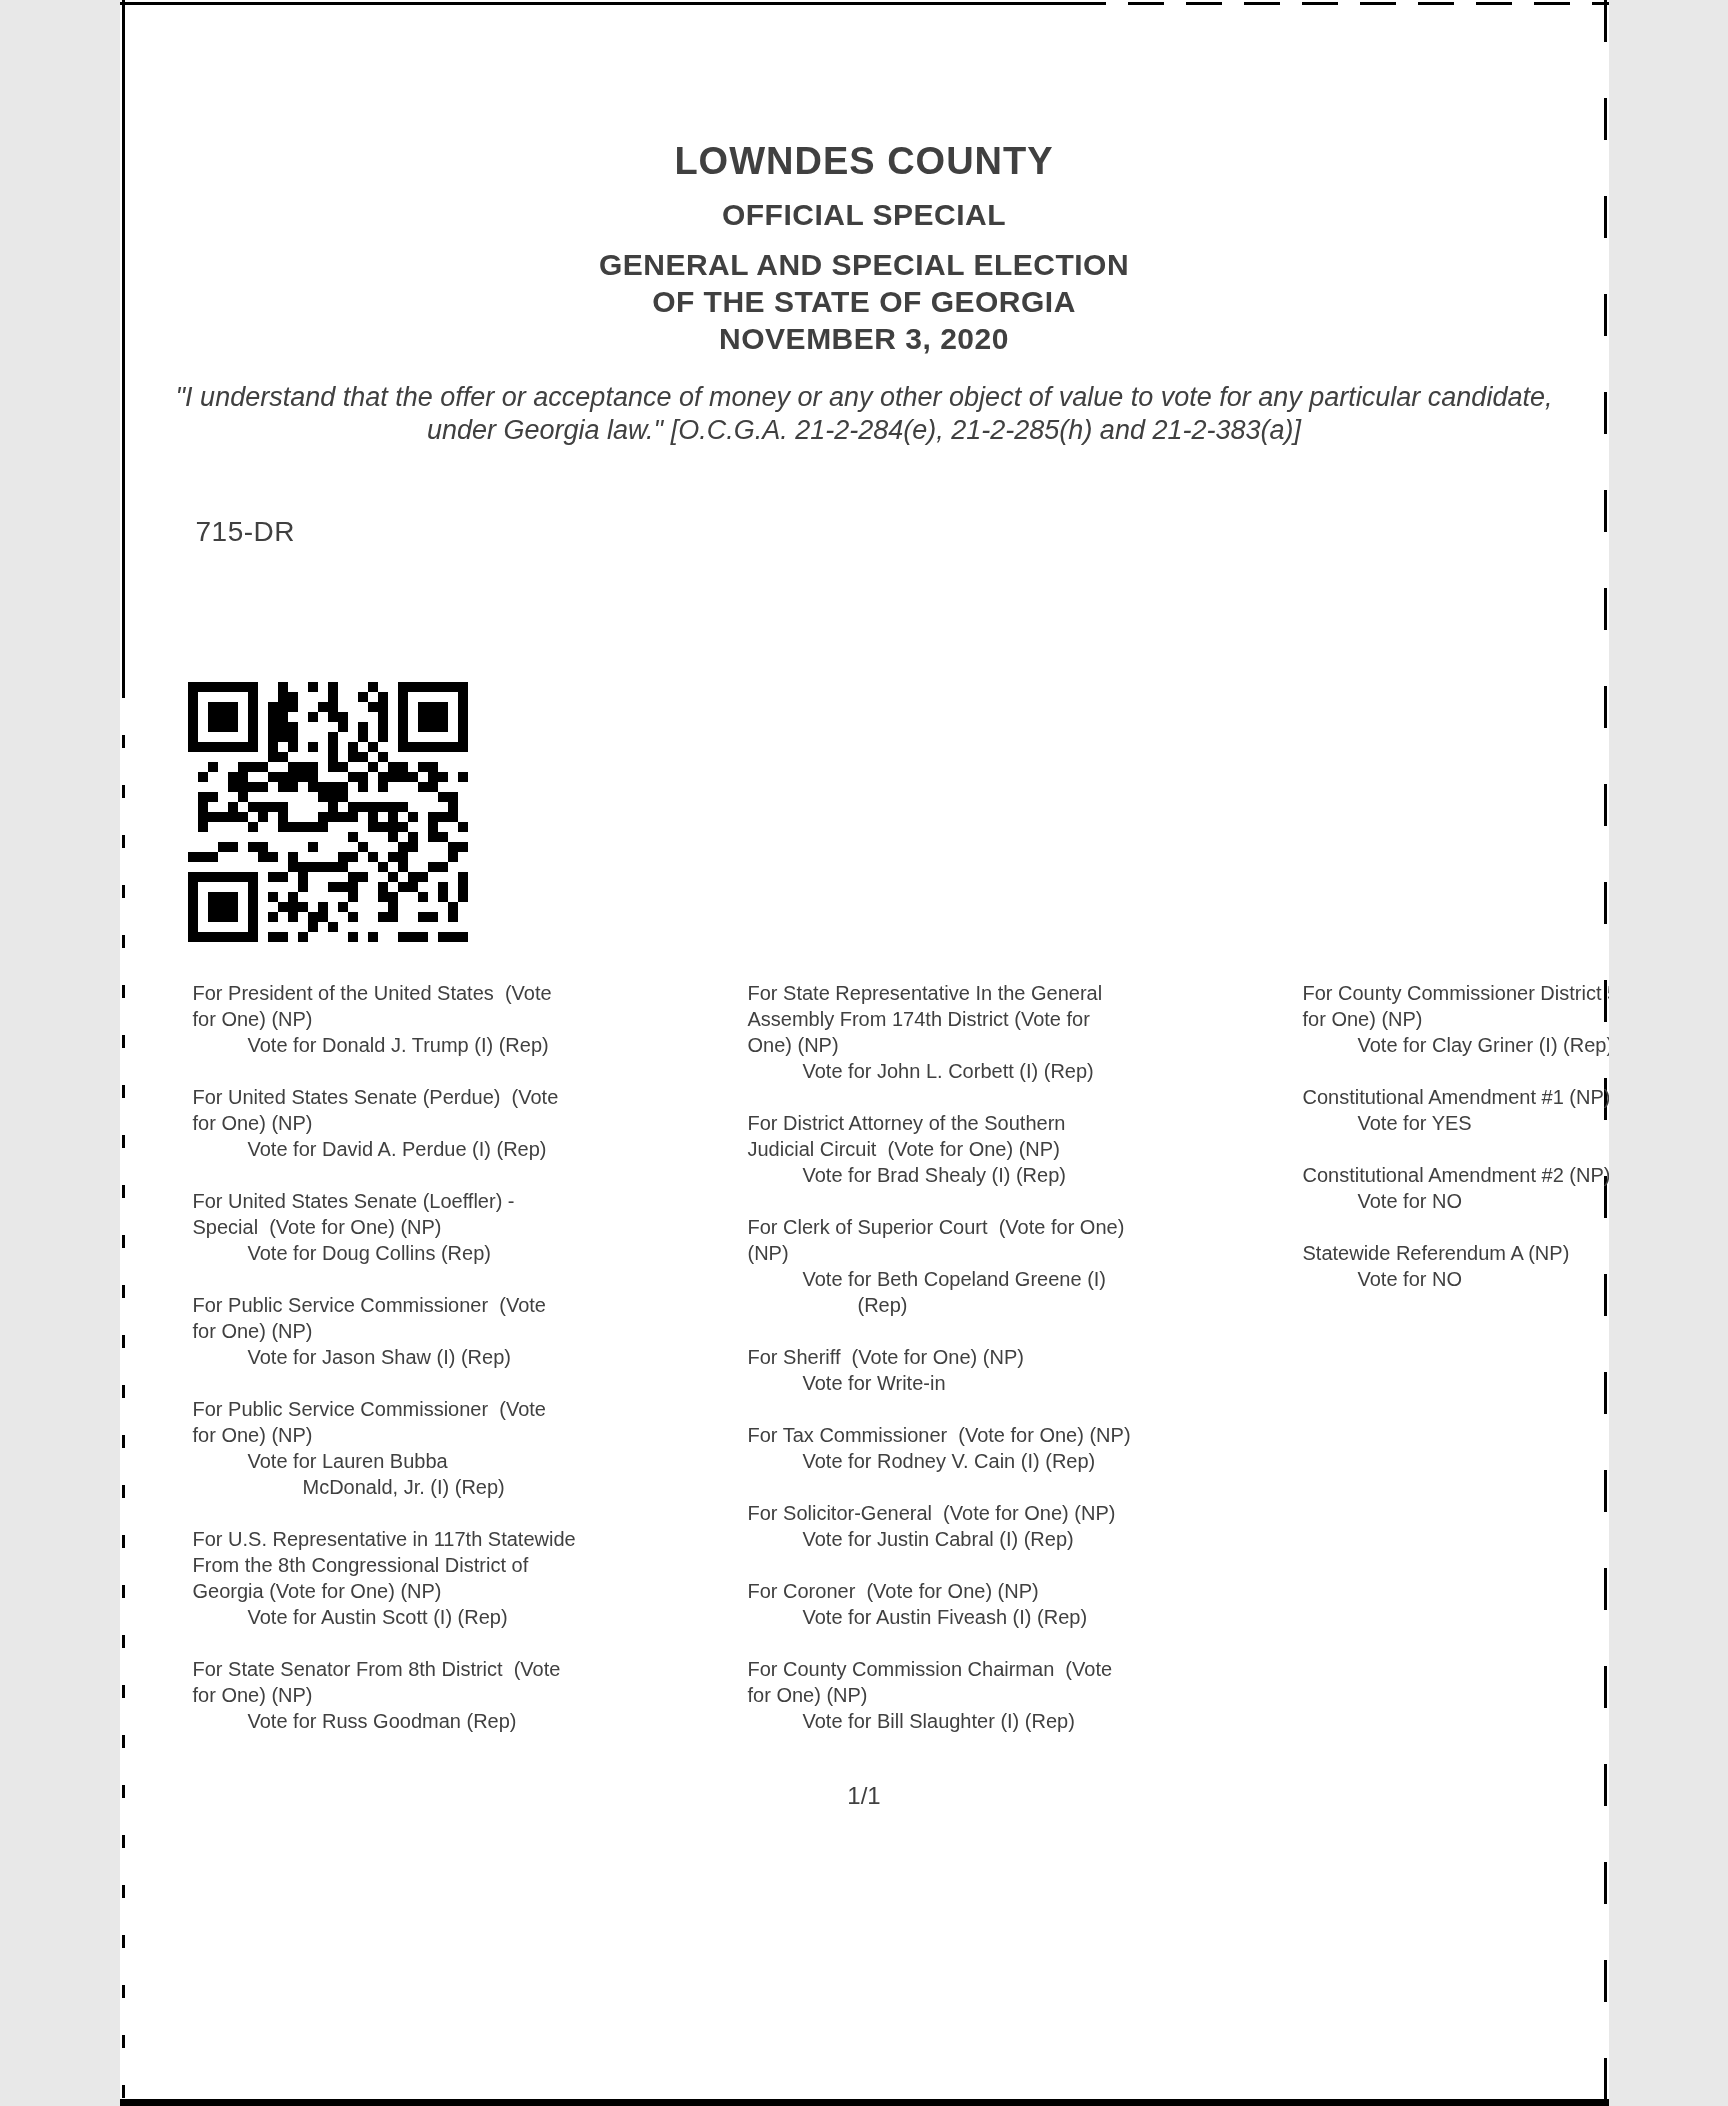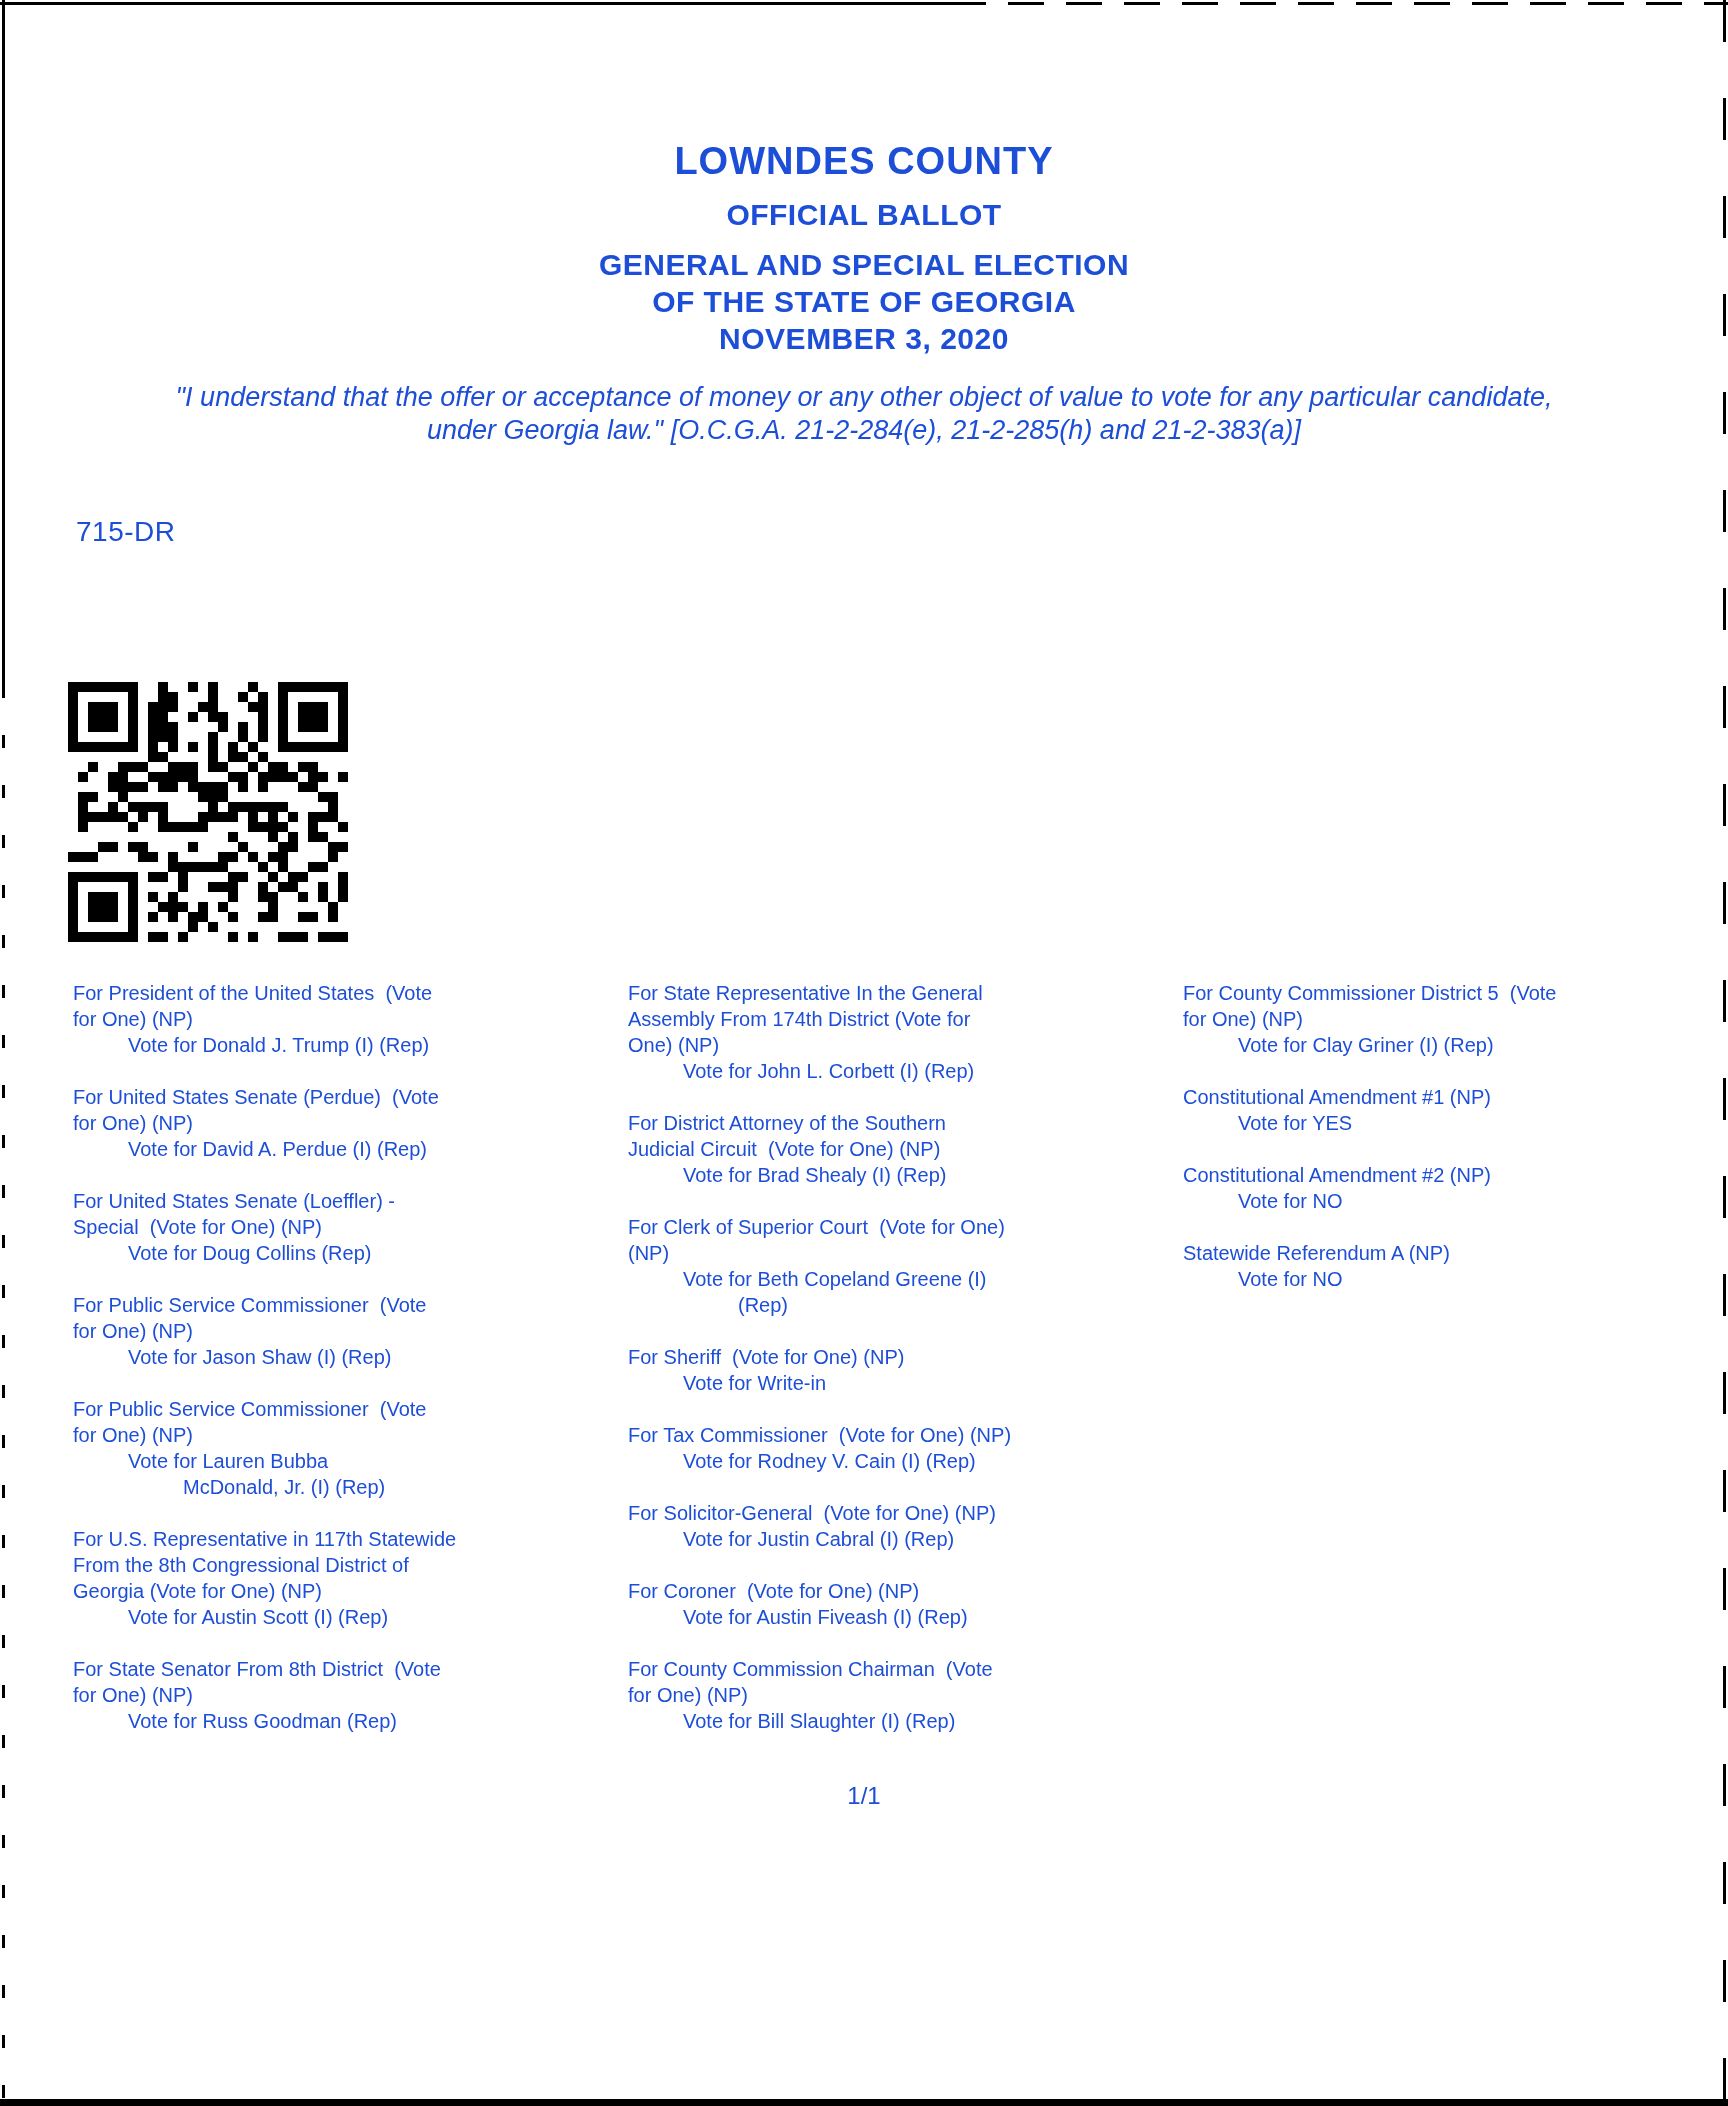--- a/index.html
+++ b/index.html
@@ -1,21 +1,21 @@
 <!DOCTYPE html>
 <html><head>
 <meta charset="utf-8">
 <style>
   html,body { margin:0; padding:0; background:#e8e8e8; }
   .page {
     position:relative;
-    width:1728px; height:2106px;
+    width:1489px; height:2106px;
     margin:0 auto;
     background:#ffffff;
-    color:#1d4ed8;
+    color:#404040;
     font-family:"Liberation Sans", sans-serif;
     overflow:hidden;
   }
   
   .b-top-solid { position:absolute; top:2px; left:0; width:950px; height:3px; background:#000; }
   .b-top-dash  { position:absolute; top:2px; left:950px; right:0; height:3px;
                  background:repeating-linear-gradient(90deg,#000 0 36px,transparent 36px 58px); }
   .b-left-solid{ position:absolute; top:0; left:2px; width:3px; height:685px; background:#000; }
   .b-left-dash { position:absolute; top:685px; left:2px; width:3px; bottom:0;
                  background:repeating-linear-gradient(180deg,#000 0 13px,transparent 13px 50px); }
@@ -53,21 +53,21 @@
 <div class="page">
 
   <div class="b-top-solid"></div>
   <div class="b-top-dash"></div>
   <div class="b-left-solid"></div>
   <div class="b-left-dash"></div>
   <div class="b-right-dash"></div>
   <div class="b-bottom"></div>
 
   <div class="title-county">LOWNDES COUNTY</div>
-  <div class="title-ballot">OFFICIAL BALLOT</div>
+  <div class="title-ballot">OFFICIAL SPECIAL</div>
   <div class="title-election">
       <div>GENERAL AND SPECIAL ELECTION</div>
       <div>OF THE STATE OF GEORGIA</div>
       <div>NOVEMBER 3, 2020</div>
     </div>
 
   <div class="notice">
       <div>"I understand that the offer or acceptance of money or any other object of value to vote for any particular candidate,</div>
       <div>under Georgia law." [O.C.G.A. 21-2-284(e), 21-2-285(h) and 21-2-383(a)]</div>
     </div>

